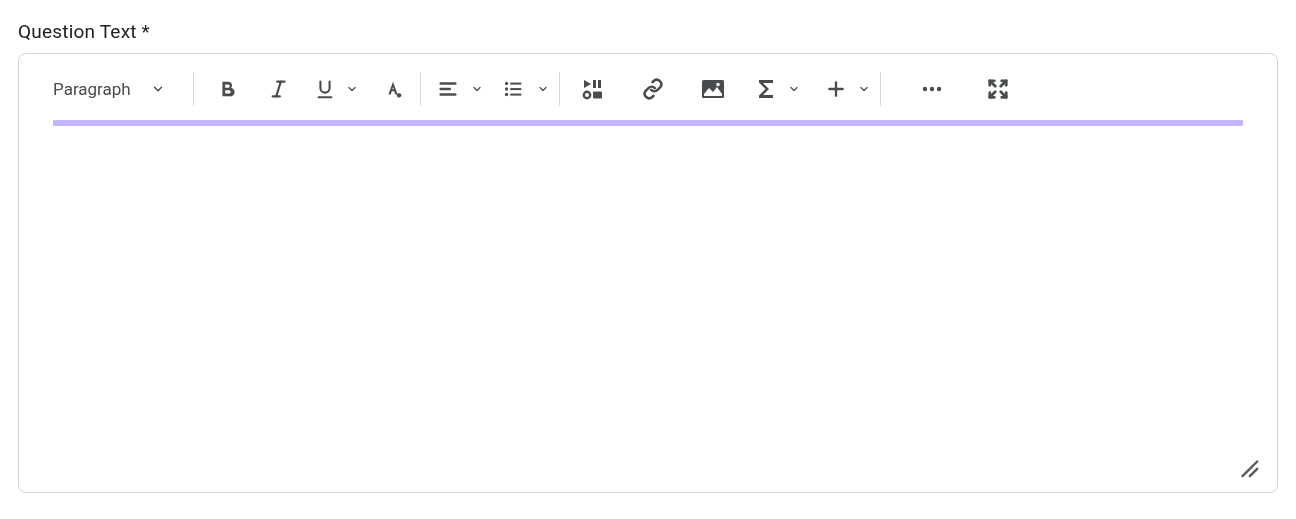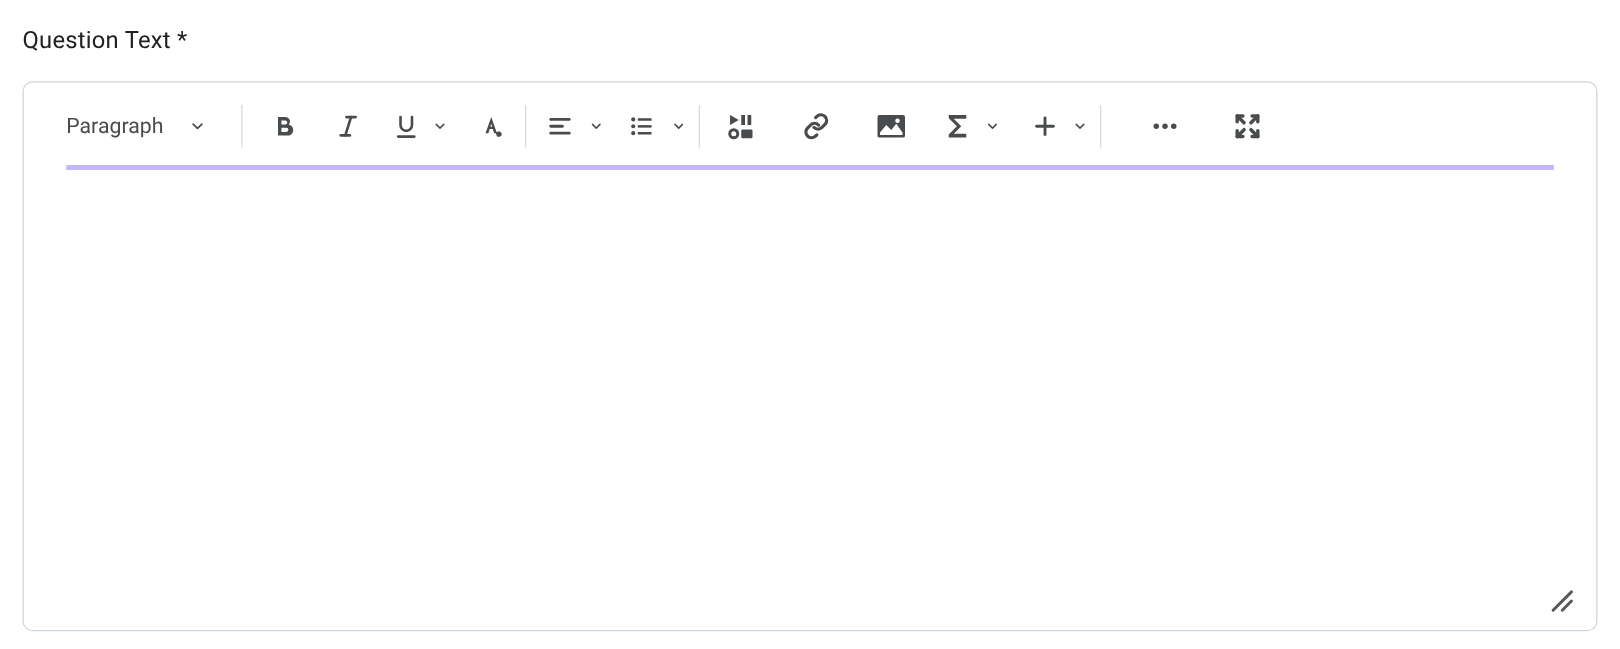--- a/index.html
+++ b/index.html
@@ -6,21 +6,21 @@
     body {
       font-family: -apple-system, BlinkMacSystemFont, "Segoe UI", Roboto, Helvetica, Arial, sans-serif;
       padding: 20px 18px;
       background: #fff;
       color: #202122;
     }
     .field-label {
       font-size: 19px;
       font-weight: 400;
       color: #202122;
-      margin-bottom: 22px;
+      margin-bottom: 10px;
       letter-spacing: 0.2px;
     }
     .editor-container {
       border: 1px solid #cdd5dc;
       border-radius: 8px;
       background: #fff;
       position: relative;
       height: 440px;
       overflow: hidden;
     }
@@ -28,21 +28,21 @@
       display: flex;
       align-items: center;
       padding: 18px 34px 14px;
       gap: 0;
     }
     .toolbar-inner {
       display: flex;
       align-items: center;
       flex-wrap: nowrap;
       width: 100%;
-      border-bottom: 4px solid #c4b5fd;
+      border-bottom: 6px solid #c4b5fd;
       padding-bottom: 14px;
     }
     .paragraph-select {
       display: flex;
       align-items: center;
       font-size: 17px;
       color: #494c4e;
       cursor: pointer;
       padding-right: 18px;
       gap: 20px;

